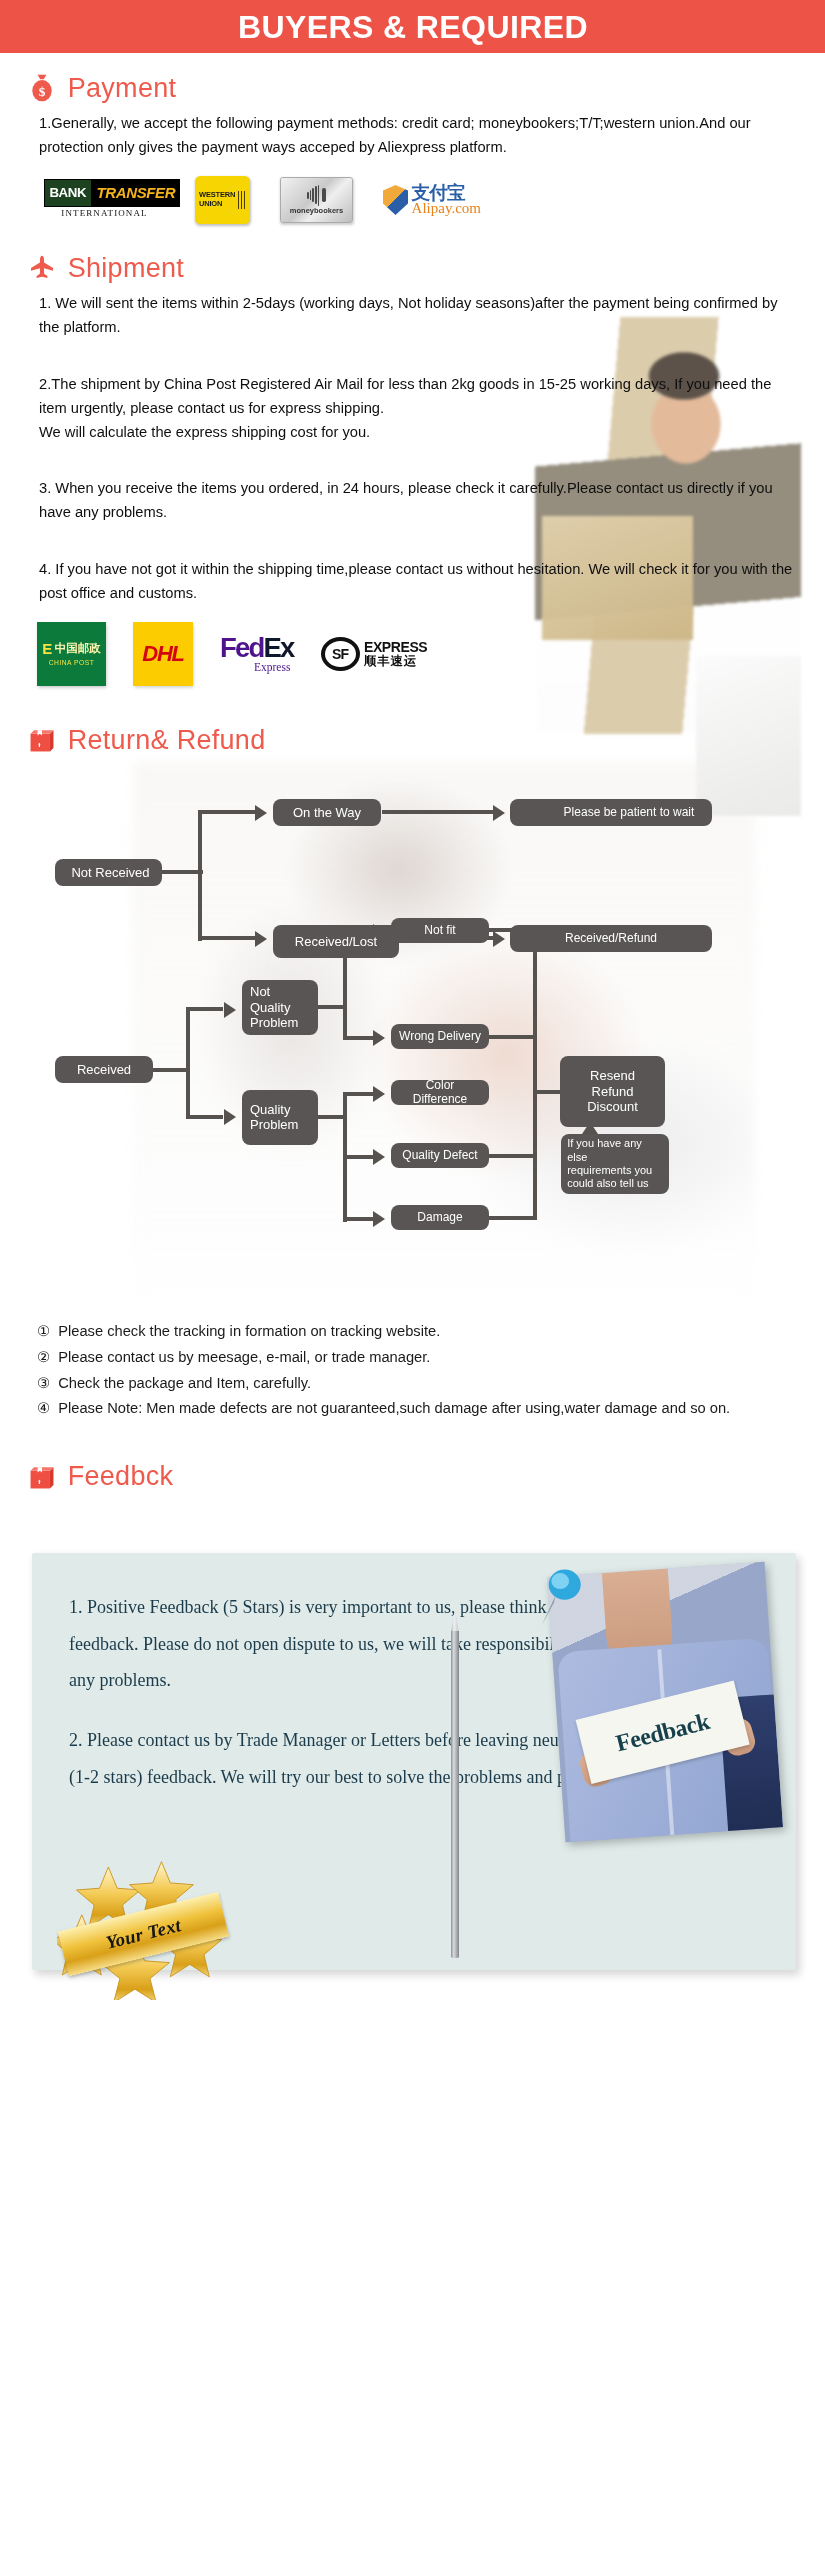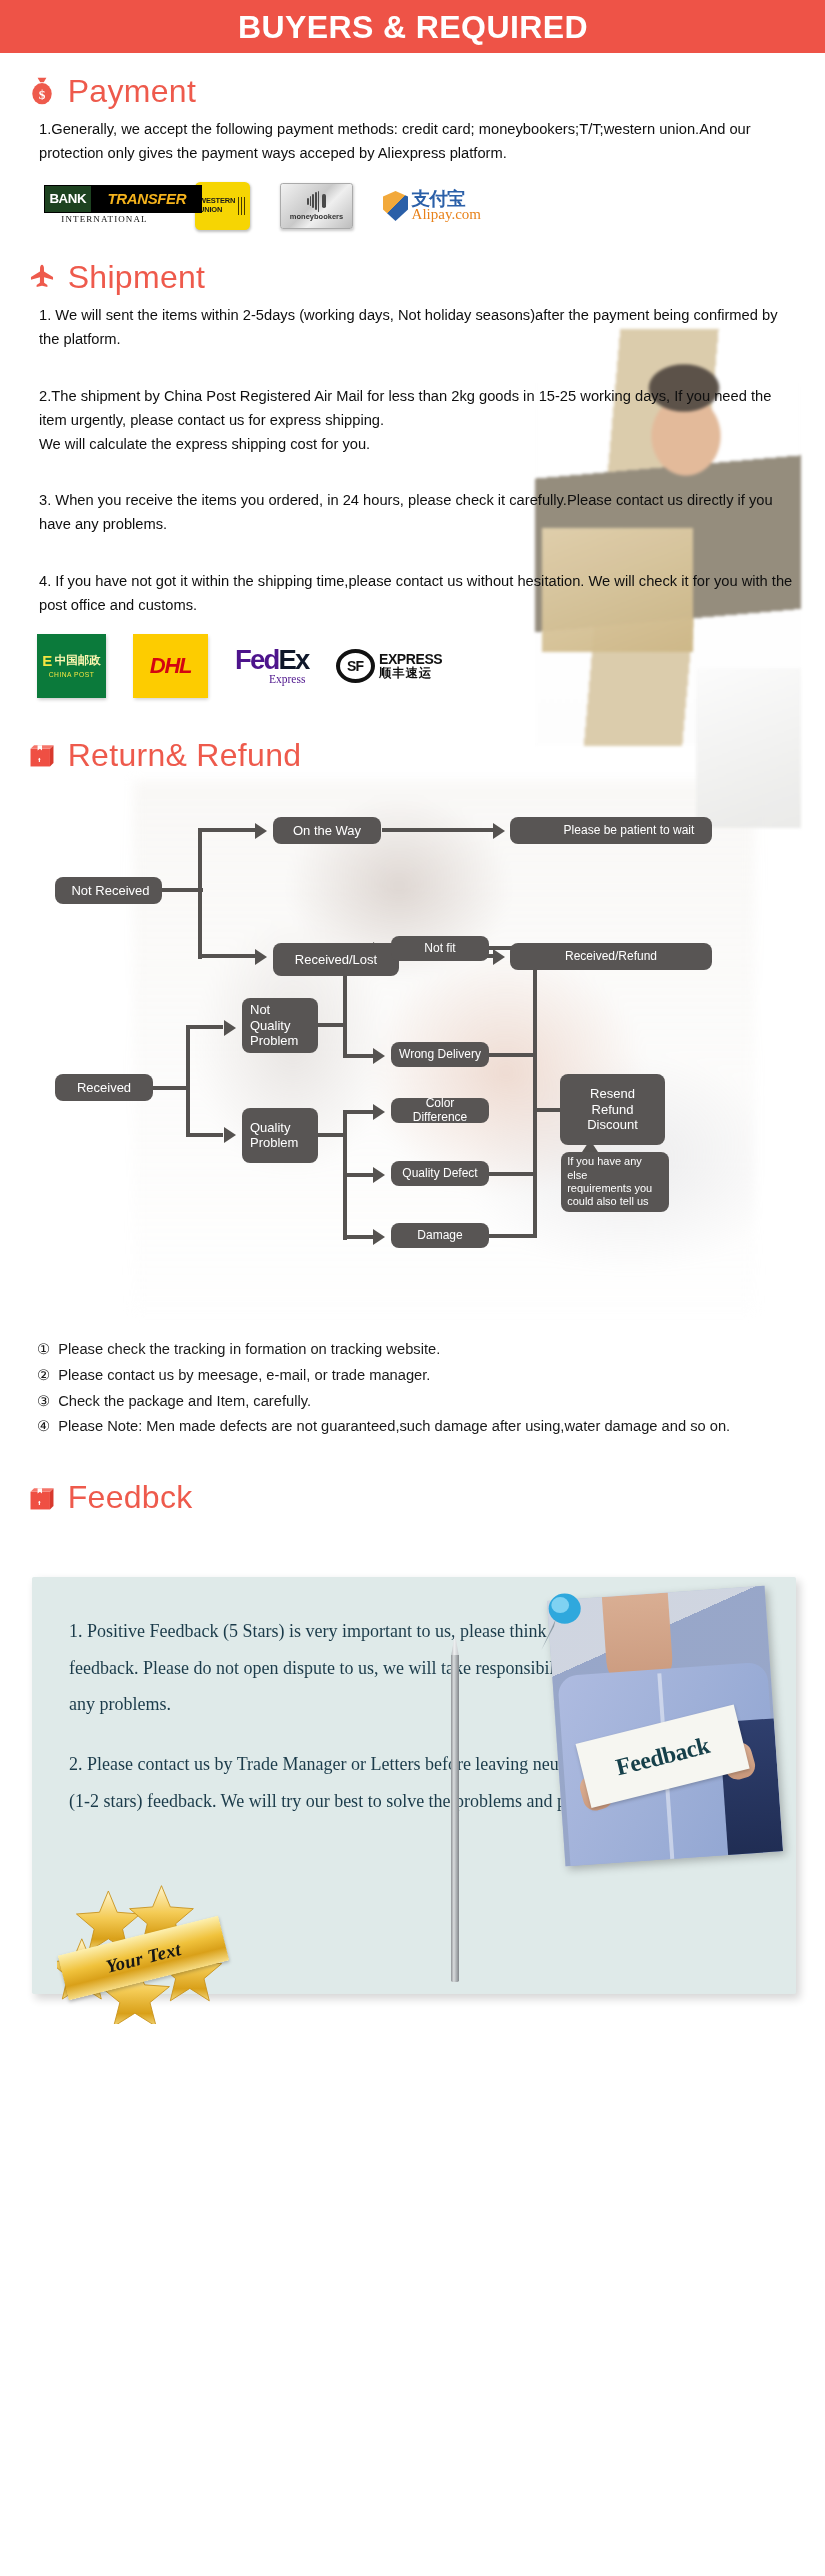--- a/index.html
+++ b/index.html
@@ -33,21 +33,21 @@
 
   
   .sec-head {
     display: flex;
     align-items: center;
     gap: 10.7px;
     padding: 19.5px 0 3.6px 27px;
   }
   .sec-head .label {
     color: #ee5a4c;
-    font-size: 32px;
+    font-size: 27px;
     font-weight: normal;
     letter-spacing: 0.3px;
   }
   .ico { width: 30px; height: 30px; display:block; }
 
   
   .body-text {
     padding: 5.3px 30px 0 39px;
     font-size: 14.7px;
     line-height: 1.62;
@@ -70,21 +70,21 @@
   
   .lg-bank { width:121px; height:43px; position:relative; }
   .lg-bank .bt-top { display:flex; height:28px; }
   .lg-bank .bank {
     background:#1d4220; color:#fff; font-weight:bold; font-size:13.3px;
     display:flex; align-items:center; justify-content:center; padding:0 4.4px;
     border:1.8px solid #000; letter-spacing:-0.4px;
   }
   .lg-bank .transfer {
     background:#000; color:#f5b31c; font-weight:bold; font-size:15px; font-style:italic;
-    display:flex; align-items:center; justify-content:center; padding:0 16px; flex:1;
+    display:flex; align-items:center; justify-content:center; padding:0 5px; flex:1;
     letter-spacing:-0.4px;
   }
   .lg-bank .intl {
     text-align:center; font-size:9px; letter-spacing:1.1px; color:#111;
     font-family:"Liberation Serif", serif; margin-top:1.8px;
   }
 
   
   .lg-wu {
     width:55px; height:48px; background:#f6d503; border-radius:5.3px;
@@ -128,21 +128,21 @@
     display:flex;flex-direction:column;align-items:center;justify-content:center;
     box-shadow:0.9px 1.8px 3.6px rgba(0,0,0,0.25);
   }
   .lg-cp .cp-row { display:flex;align-items:center;gap:2.7px; }
   .lg-cp .cp-mark { color:#f4e542; font-size:15px; font-weight:bold; line-height:1; }
   .lg-cp .cp-cn { color:#fdf6b0; font-size:11.5px; font-weight:bold; letter-spacing:0px;}
   .lg-cp .cp-en { color:#f4e542; font-size:6.7px; letter-spacing:0.5px; margin-top:2.7px;}
 
   
   .lg-dhl {
-    width:75px;height:64px;background:#fdcc00;
+    width:60px;height:64px;background:#fdcc00;
     display:flex;align-items:center;justify-content:center;
     box-shadow:0.9px 1.8px 3.6px rgba(0,0,0,0.2);
   }
   .lg-dhl .dhl-t { color:#d40511; font-size:22px; font-weight:bold; font-style:italic; letter-spacing:-1.3px;}
 
   
   .lg-fx { display:flex; flex-direction:column; align-items:flex-start; }
   .lg-fx .fx-t { font-size:27.5px; font-weight:bold; letter-spacing:-1.8px; line-height:0.95;}
   .lg-fx .fx-t .fed { color:#4d148c; }
   .lg-fx .fx-t .ex { color:#0f172a; }

